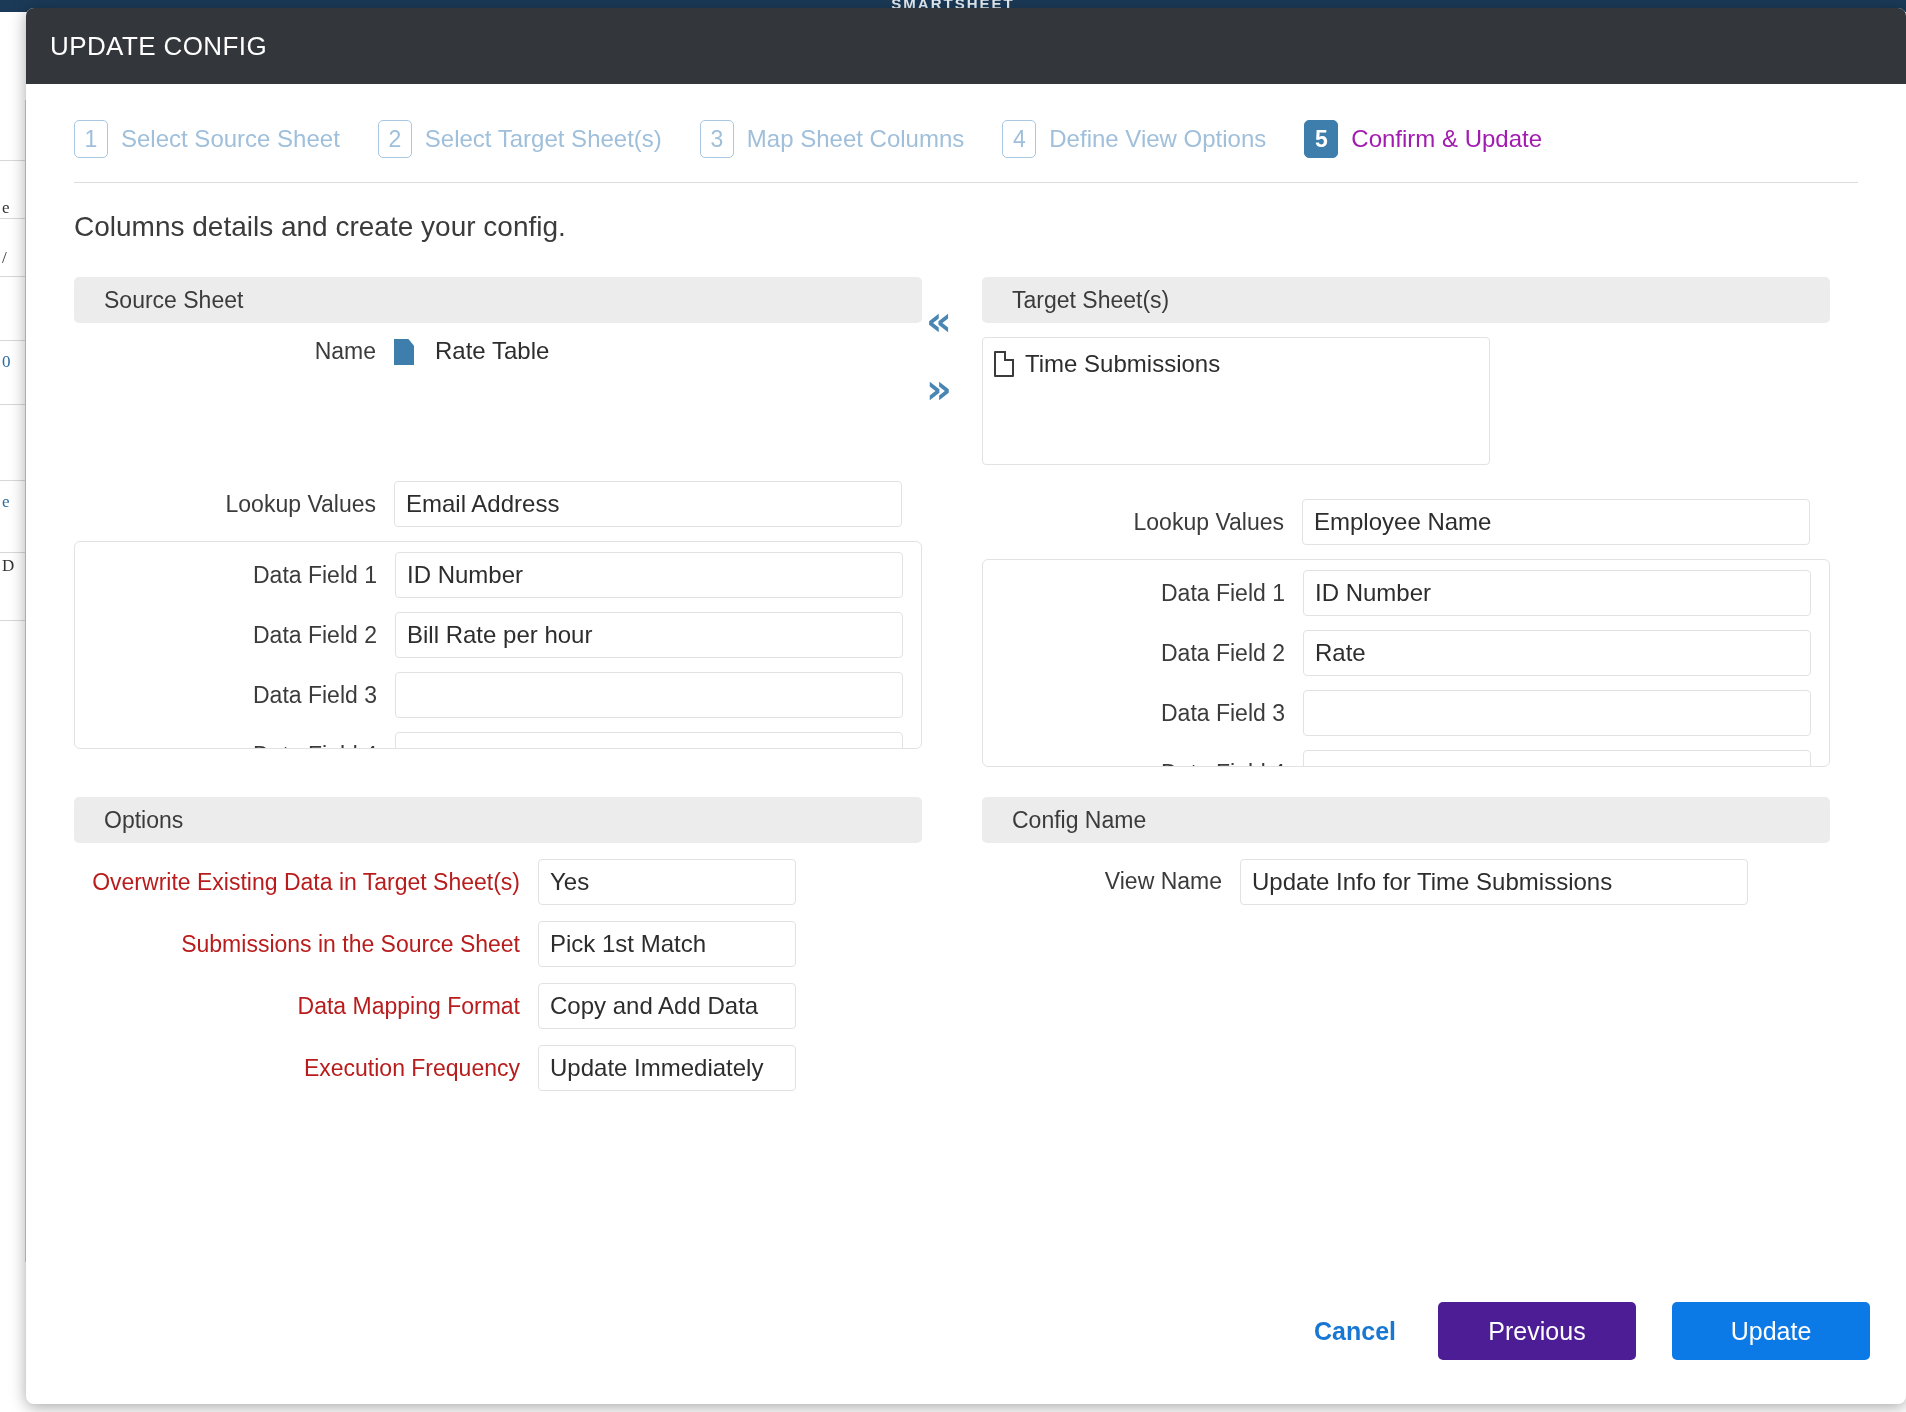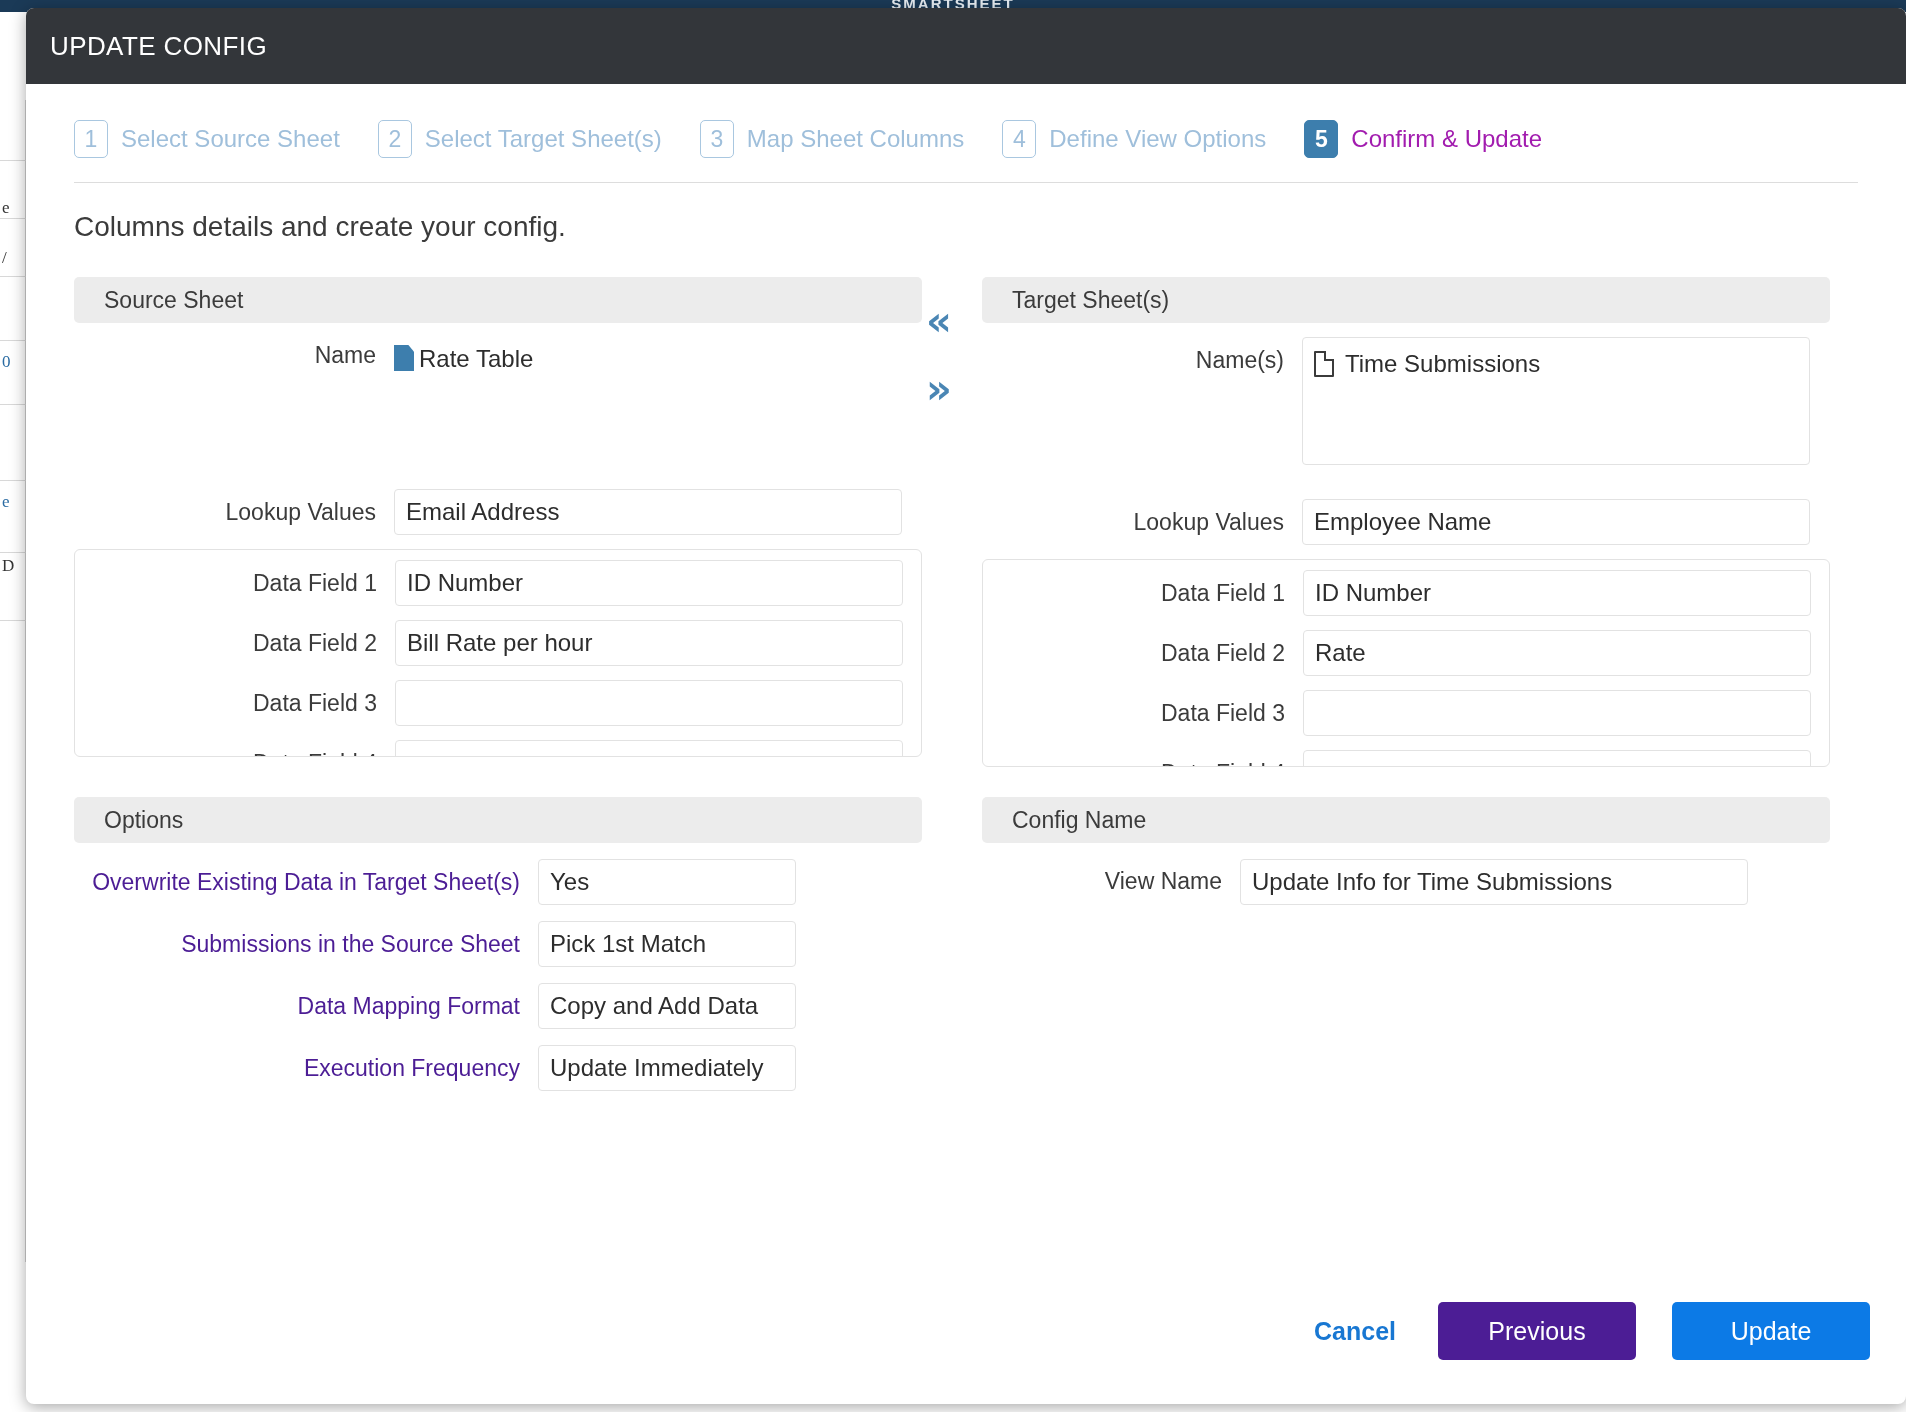--- a/index.html
+++ b/index.html
@@ -135,21 +135,21 @@
   .field-label {
     font-size: 23px; color: #3b3b3b;
     text-align: right;
     padding-right: 18px;
   }
   .field-label.w-src { width: 320px; }
   .field-label.w-tgt { width: 320px; }
 
   .value-plain {
     font-size: 24px; color: #2d2d2d;
-    display: flex; align-items: flex-start; gap: 5px; margin-top: 8px;
+    display: flex; align-items: flex-end; gap: 21px;
   }
 
   .textbox {
     border: 1px solid #e2e2e2;
     border-radius: 4px;
     background: #ffffff;
     height: 46px;
     display: flex; align-items: center;
     padding: 0 11px;
     font-size: 24px;
@@ -222,21 +222,21 @@
     font-family: "DejaVu Sans", sans-serif;
   }
   #chev-left  { left: 878px; top: 24px; }
   #chev-right { left: 878px; top: 92px; }
 
   
   #lower { display: flex; padding: 0 26px; gap: 60px; margin-top: 30px; }
   .opt-row { display: flex; align-items: flex-start; margin-top: 16px; }
   .opt-label {
     width: 464px; text-align: right; padding-right: 18px;
-    font-size: 23px; color: #4c1d95; line-height: 1.28;
+    font-size: 23px; color: #b91c1c; line-height: 1.28;
     padding-top: 9px;
   }
   .view-label {
     width: 258px; text-align: right; padding-right: 18px;
     font-size: 23px; color: #3b3b3b; padding-top: 9px;
   }
 
   
   #footer {
     position: absolute;
@@ -357,21 +357,20 @@
         </div>
       </div>
 
       <div class="chevron" id="chev-left">«</div>
       <div class="chevron" id="chev-right">»</div>
 
       <div class="col">
         <div class="section-bar">Target Sheet(s)</div>
 
         <div class="field-row" style="align-items:flex-start">
-          <div class="field-label w-tgt" style="padding-top:10px">Name(s)</div>
           <div class="namebox">
             <div class="namebox-item">
               <span class="doc-icon-outline"></span>
               <span>Time Submissions</span>
             </div>
           </div>
         </div>
 
         <div class="field-row" style="margin-top:34px">
           <div class="field-label w-tgt">Lookup Values</div>

